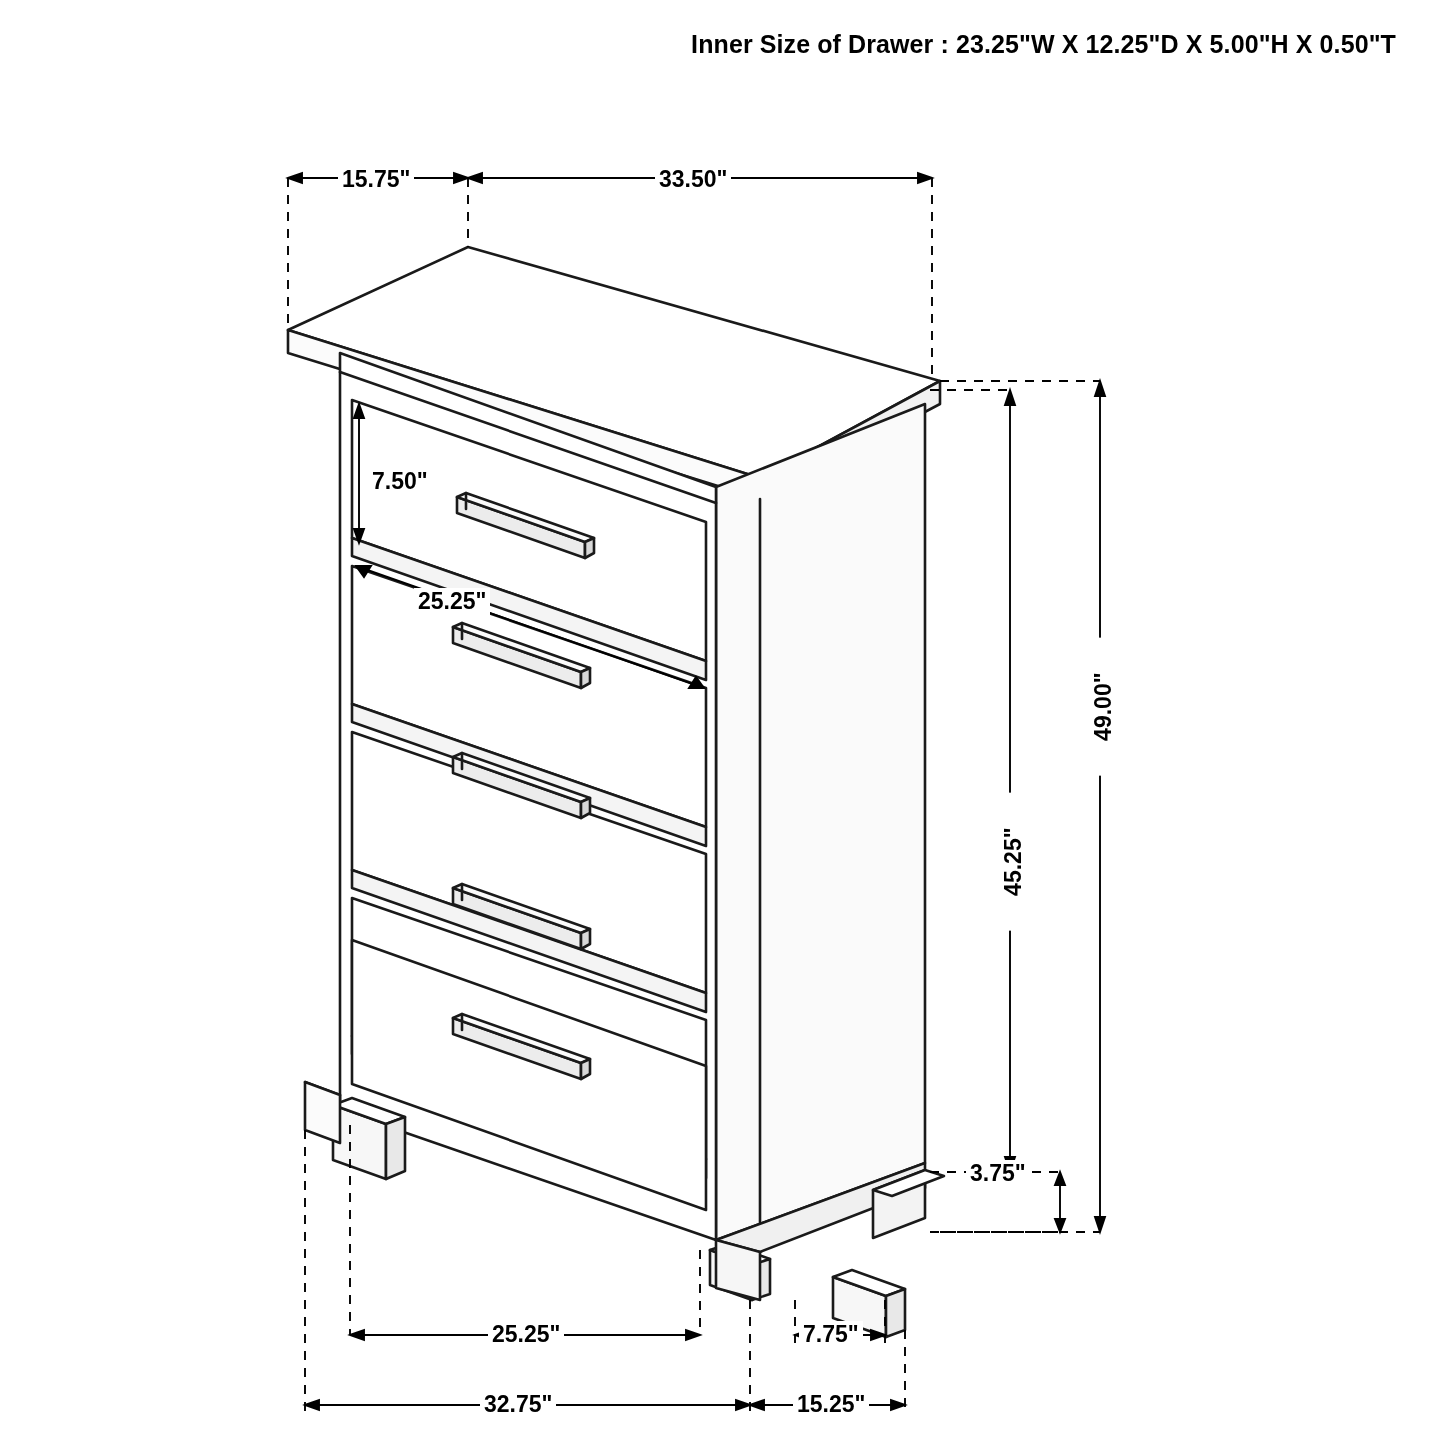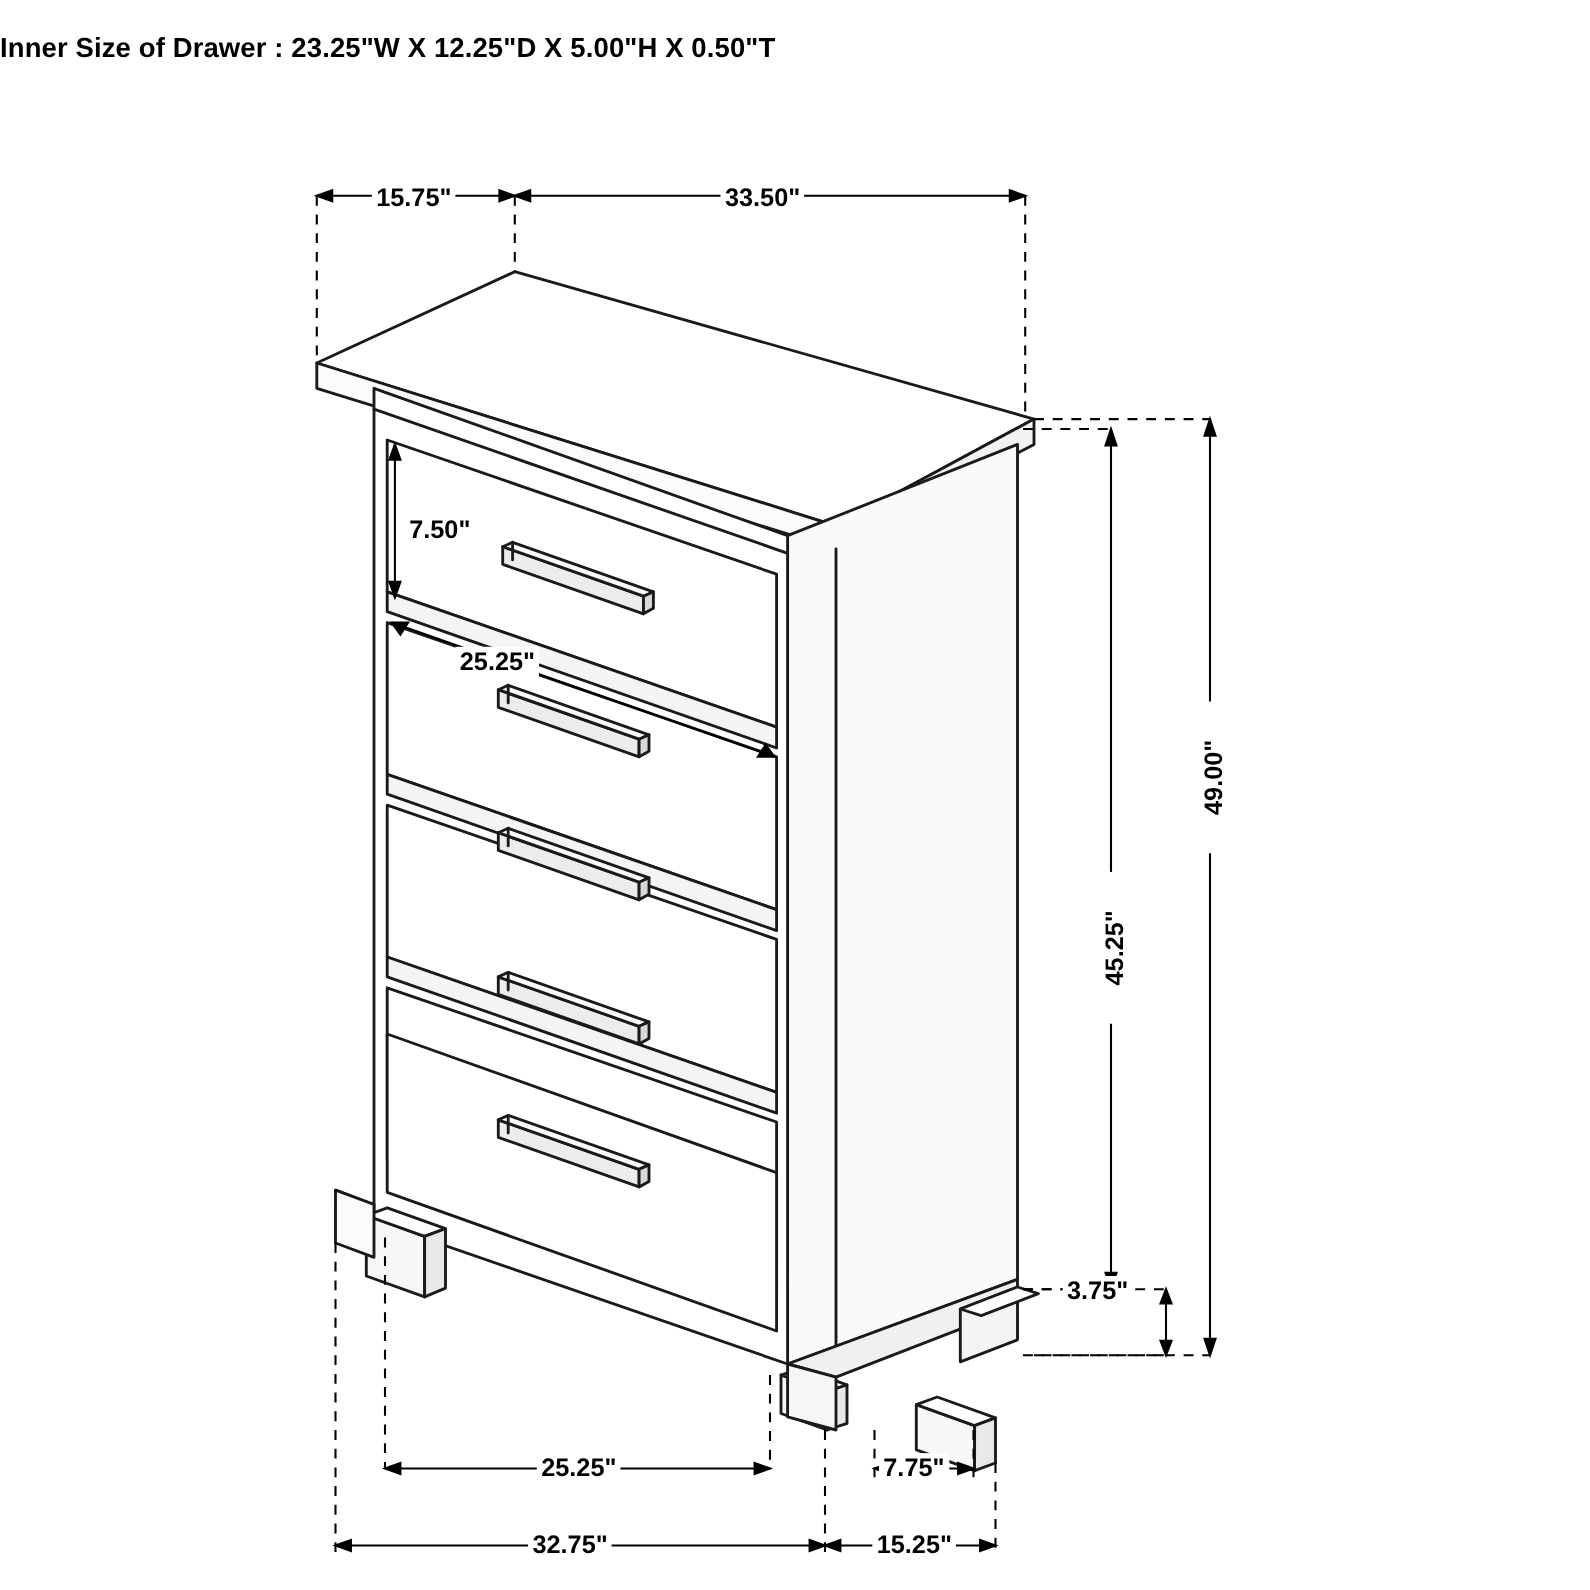--- a/index.html
+++ b/index.html
@@ -17,21 +17,21 @@
   #stage {
     position: relative;
     width: 1445px;
     height: 1445px;
   }
   #title {
     position: absolute;
     top: 30px;
     left: 0;
     width: 1396px;
-    text-align: left;
+    text-align: right;
     font-size: 25px;
     font-weight: bold;
     letter-spacing: 0.1px;
   }
   svg#drawing {
     position: absolute;
     top: 0;
     left: 0;
     width: 1445px;
     height: 1445px;

